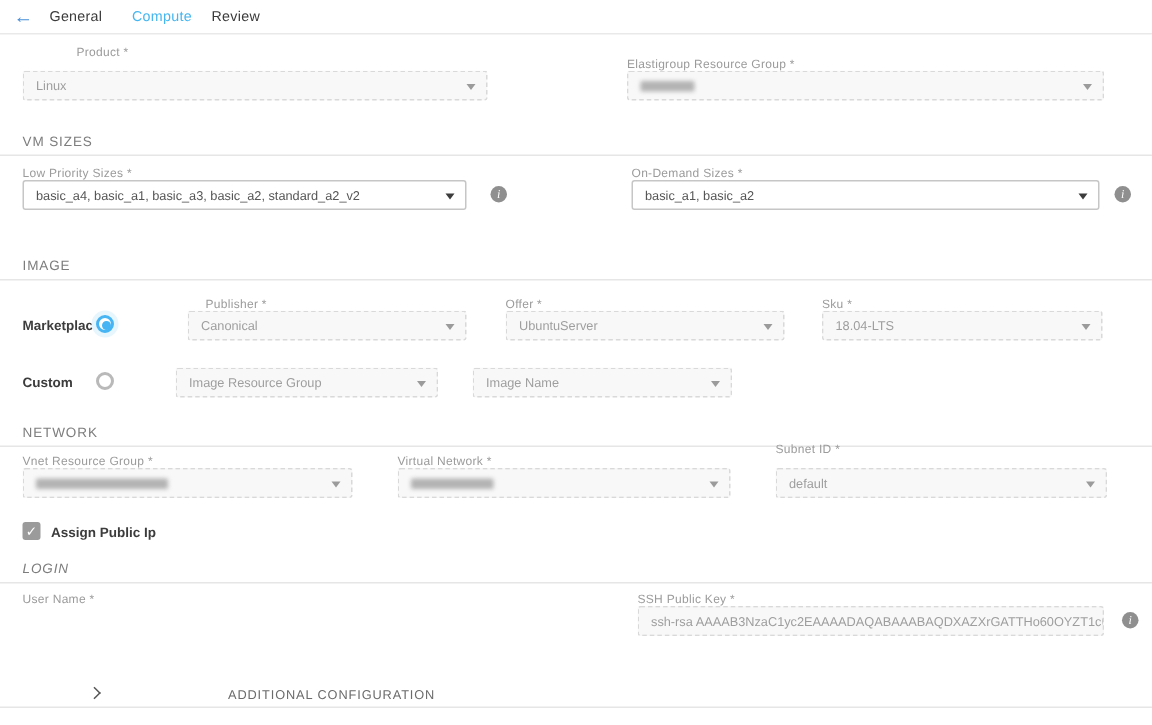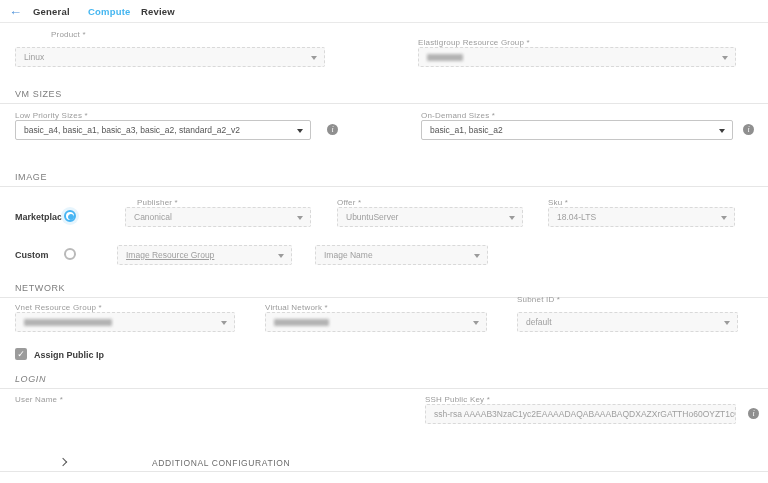--- a/index.html
+++ b/index.html
@@ -2,21 +2,21 @@
 <html><head>
 <meta charset="utf-8">
 <style>
   html,body{margin:0;padding:0;background:#fff;}
   .screen{position:relative;width:768px;height:483px;background:#ffffff;overflow:hidden;
           font-family:"Liberation Sans", sans-serif;color:#4a4a4a;}
   
   .topbar{position:absolute;left:0;top:0;width:768px;height:22px;background:#fff;}
   .topbar-divider{position:absolute;left:0;top:22px;width:768px;height:1px;background:#e9e9e9;}
   .back-arrow{position:absolute;left:9px;top:3px;font-size:13px;color:#4a90d9;cursor:pointer;font-weight:bold;}
-  .tab{position:absolute;top:6px;font-size:9.5px;font-weight:bold;color:#3a3a3a;letter-spacing:.2px;cursor:pointer;}
+  .tab{position:absolute;top:6px;font-size:9.5px;font-weight:normal;color:#3a3a3a;letter-spacing:.2px;cursor:pointer;}
   .tab.active{color:#45b6f0;}
   
   .flabel{position:absolute;font-size:8px;color:#9b9b9b;letter-spacing:.2px;white-space:nowrap;}
   .box{position:absolute;height:20px;box-sizing:border-box;border-radius:2px;display:flex;align-items:center;
        padding:0 16px 0 8px;font-size:8.5px;white-space:nowrap;overflow:hidden;}
   .box.disabled{border:1px dashed #d9d9d9;background:#f8f8f8;color:#9e9e9e;}
   .box.enabled{border:1px solid #c6c6c6;background:#fff;color:#555;}
   .box.noarrow{padding-right:8px;}
   .caret{position:absolute;right:7px;top:8px;width:0;height:0;
          border-left:3.5px solid transparent;border-right:3.5px solid transparent;border-top:4px solid #9b9b9b;}
@@ -104,21 +104,21 @@
 
   <span class="flabel" style="left:548px;top:198px;">Sku *</span>
   <div class="box disabled" style="left:548px;top:207px;width:187px;">
     <span>18.04-LTS</span>
     <span class="caret"></span>
   </div>
 
   <span class="opt-label" style="left:15px;top:250px;">Custom</span>
   <span class="radio unsel" style="left:64px;top:248px;"></span>
 
-  <div class="box disabled" style="left:117px;top:245px;width:175px;text-decoration:underline;">
+  <div class="box disabled" style="left:117px;top:245px;width:175px;">
     <span>Image Resource Group</span>
     <span class="caret"></span>
   </div>
   <div class="box disabled" style="left:315px;top:245px;width:173px;">
     <span>Image Name</span>
     <span class="caret"></span>
   </div>
 
   <span class="section-title" style="left:15px;top:283px;">NETWORK</span>
   <div class="divider" style="top:297px;"></div>

